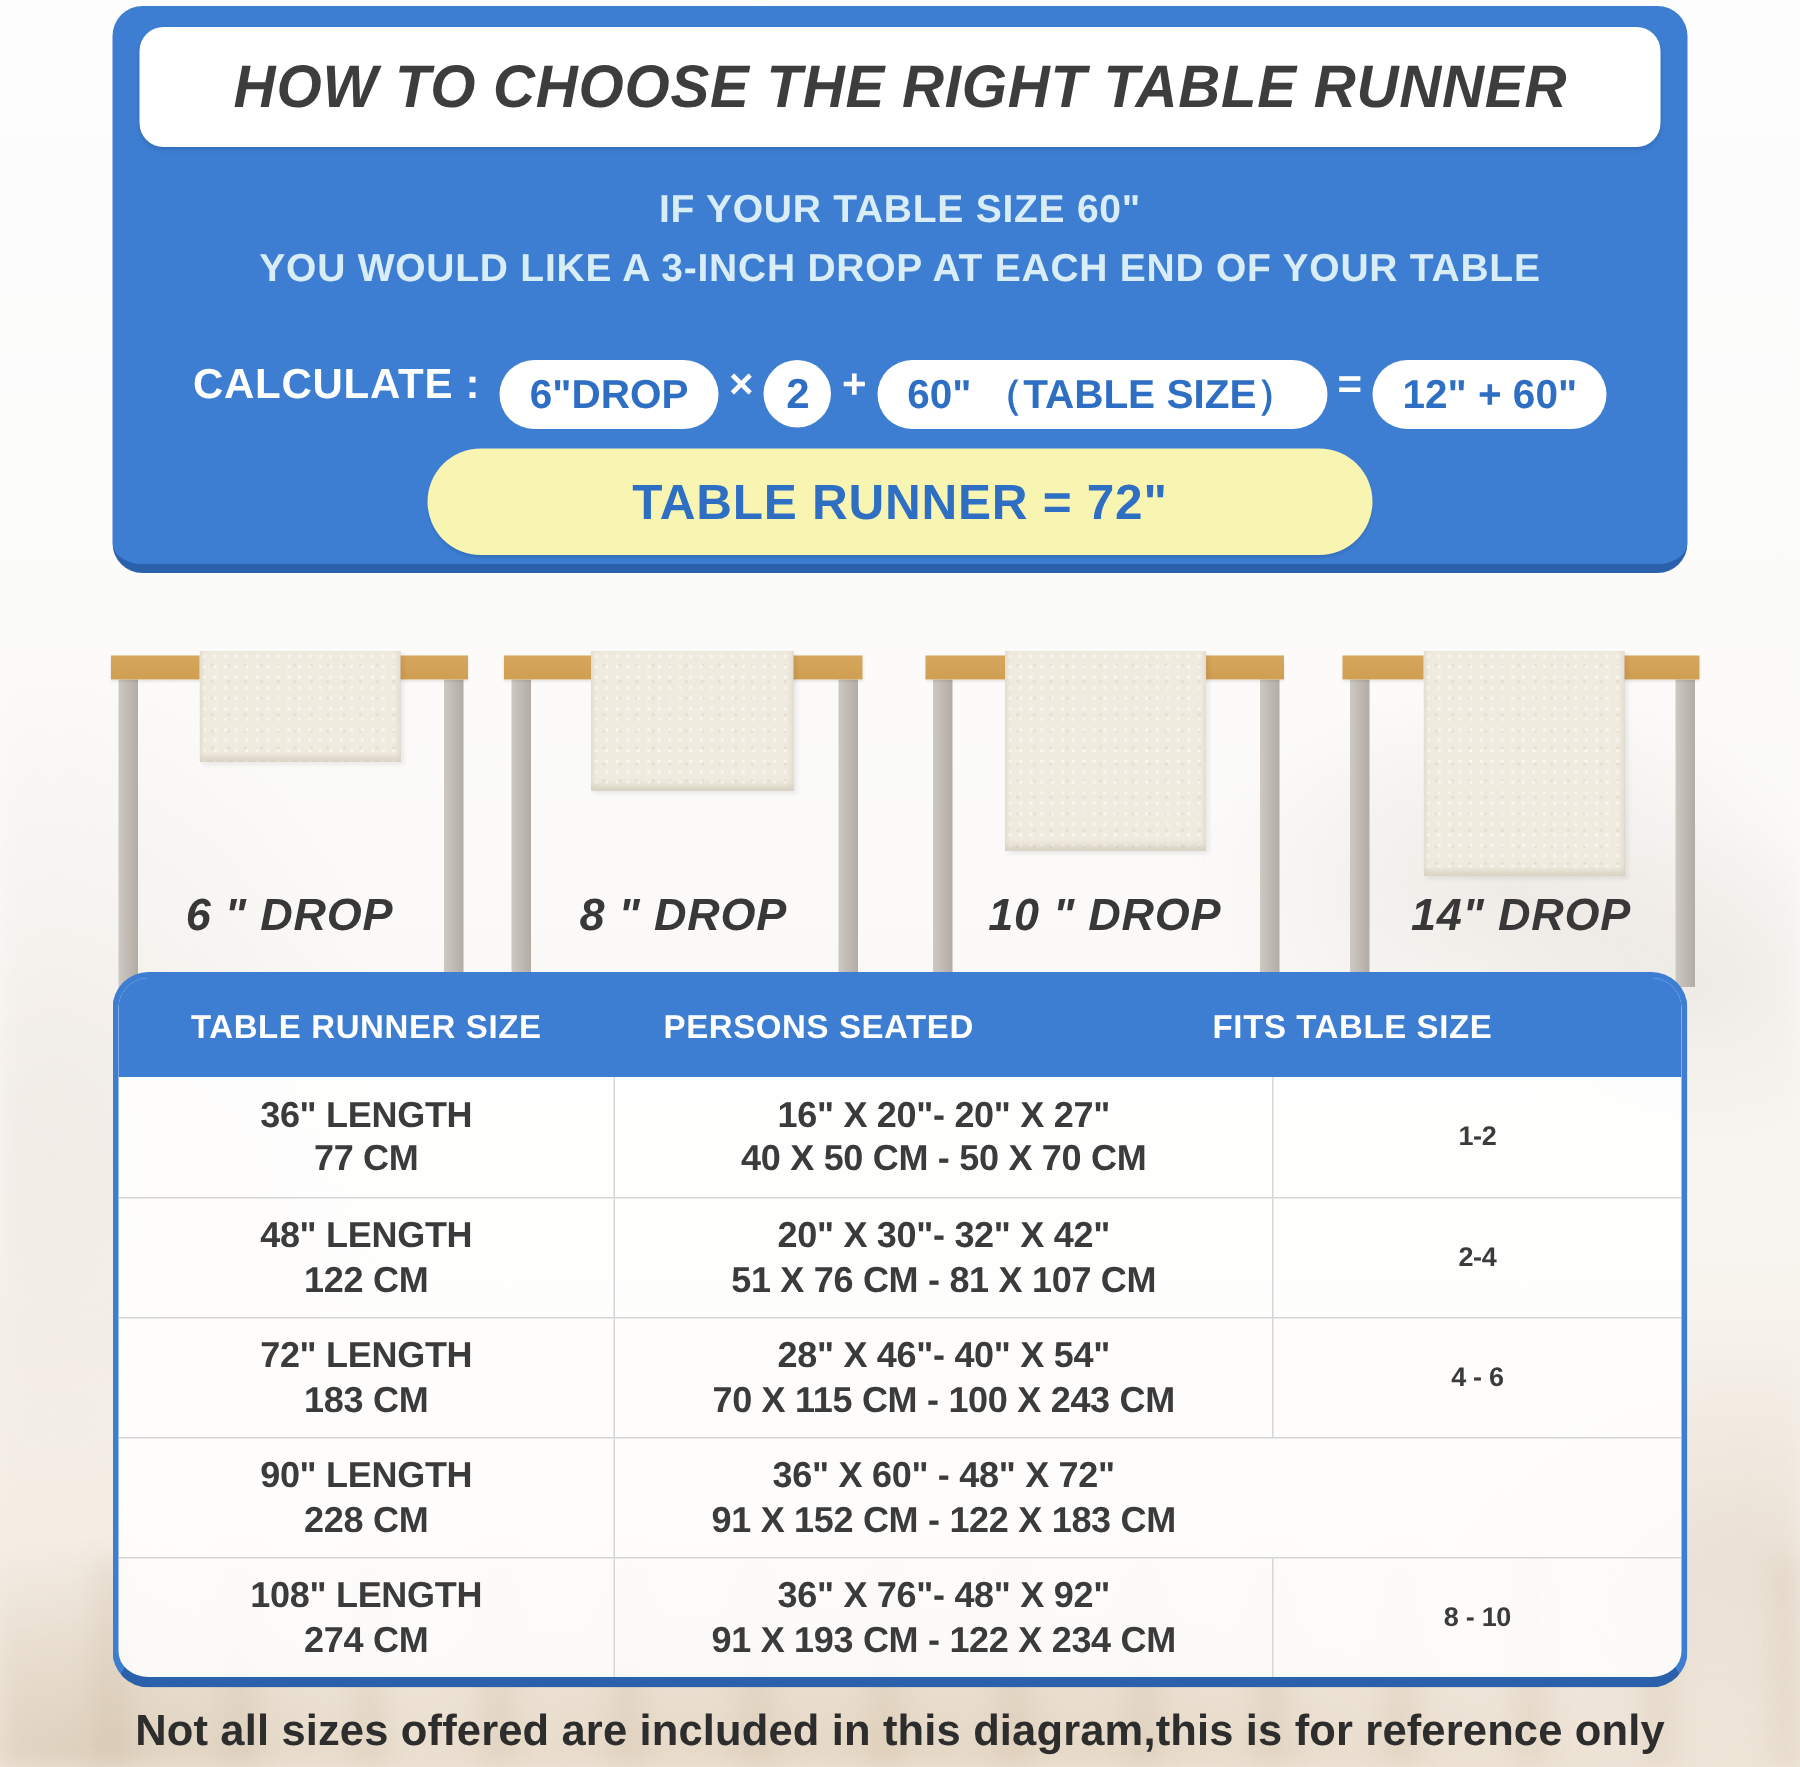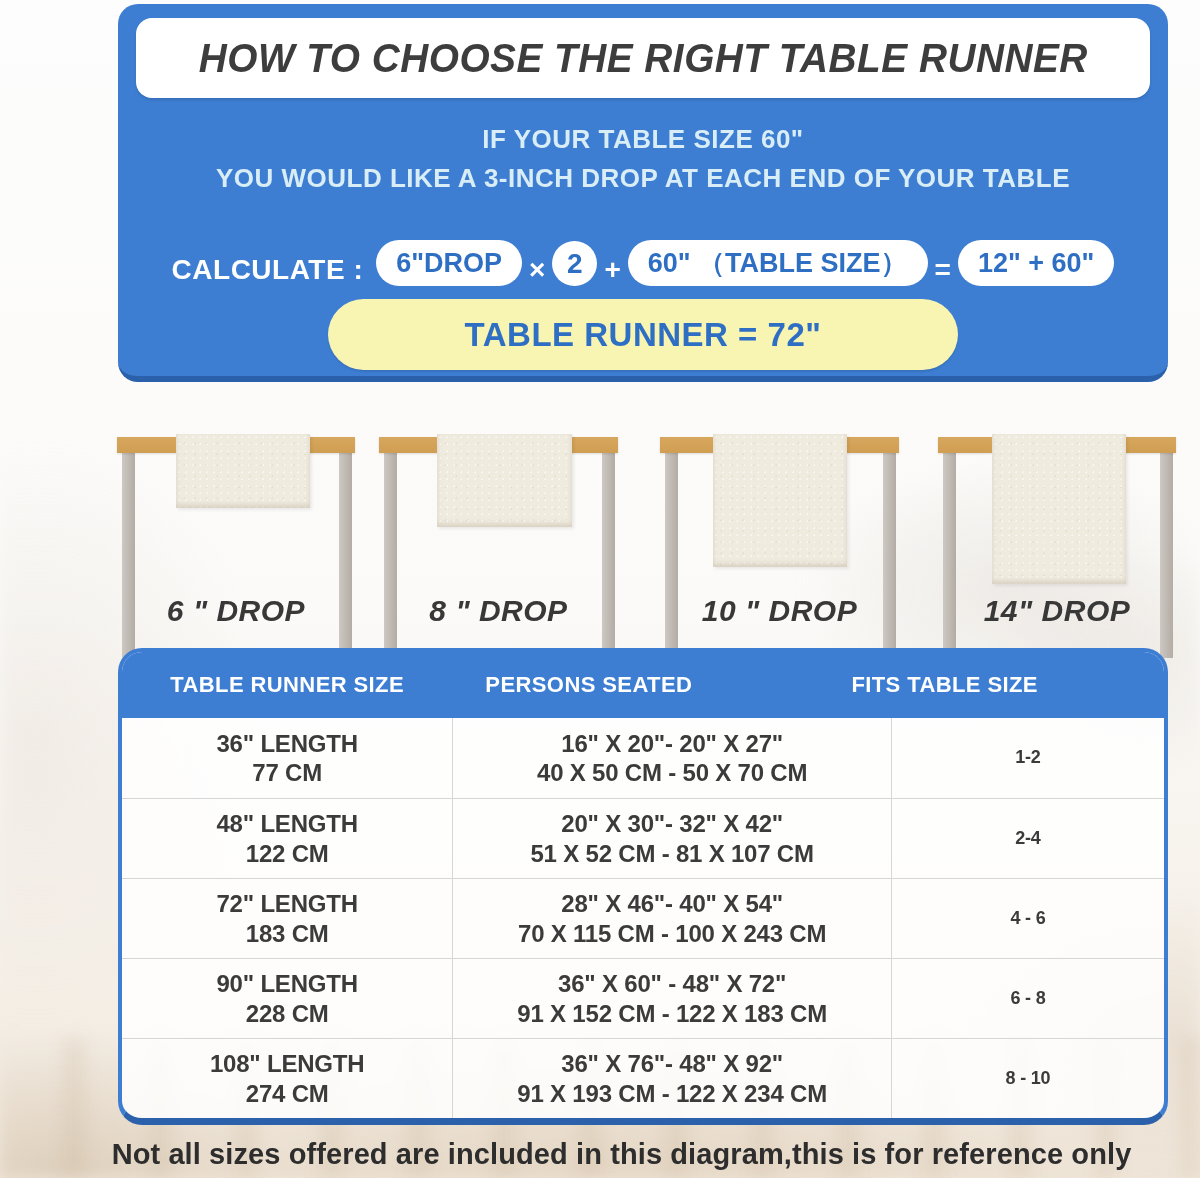--- a/index.html
+++ b/index.html
@@ -5,21 +5,20 @@
   * { margin:0; padding:0; box-sizing:border-box; }
   html,body { width:1200px; height:1178px; }
   body {
     font-family: "Liberation Sans", "DejaVu Sans", sans-serif;
     overflow:hidden;
     background:#fdfdfd;
   }
   .page {
     position:relative; width:1200px; height:1178px; overflow:hidden;
     background: linear-gradient(180deg,#fdfdfd 0%,#fbfaf8 52%,#f5efe7 84%,#efe5d8 100%);
-    padding-left: 43px;
   }
   
   .photo-blur {
     position:absolute; inset:0; z-index:0; filter:blur(7px);
     background:
       radial-gradient(ellipse 300px 190px at 84% 50%, rgba(208,200,190,0.30), transparent 70%),
       radial-gradient(ellipse 220px 160px at 95% 56%, rgba(214,206,196,0.28), transparent 70%),
       radial-gradient(ellipse 320px 420px at 3% 62%, rgba(224,214,204,0.30), transparent 70%),
       radial-gradient(ellipse 760px 280px at 50% 104%, rgba(214,194,168,0.55), transparent 72%),
       radial-gradient(ellipse 300px 210px at 5% 100%, rgba(203,184,158,0.50), transparent 70%),
@@ -47,21 +46,21 @@
     box-shadow: 0 2px 3px rgba(0,0,0,0.12);
   }
   .title-banner span {
     font-size:40px; font-weight:800; font-style:italic; color:#3d3d3d;
     letter-spacing:0.5px; white-space:nowrap; transform:scaleX(0.97);
   }
   .intro-1 { margin-top:26px; color:#d9edf6; font-size:26px; font-weight:600; letter-spacing:0.5px; }
   .intro-2 { margin-top:8px;  color:#d9edf6; font-size:26px; font-weight:600; letter-spacing:0.5px; }
 
   .formula-row {
-    margin-top:46px; display:flex; align-items:flex-end; justify-content:center; gap:7px;
+    margin-top:46px; display:flex; align-items:flex-start; justify-content:center; gap:7px;
     white-space:nowrap;
   }
   .calc-label { color:#ffffff; font-size:28px; font-weight:800; letter-spacing:0.5px; margin-right:6px; }
   .pill {
     background:#ffffff; color:#2e6fc4; font-weight:800; font-size:27px;
     border-radius:25px; padding:7px 20px; line-height:1.2;
   }
   .op { color:#ffffff; font-size:28px; font-weight:800; }
   .num-badge {
     width:45px; height:45px; background:#ffffff; color:#2e6fc4; border-radius:50%;
@@ -216,21 +215,21 @@
         </div>
       </div>
 
       <div class="trow">
         <div class="cell c1">
           <span>48" LENGTH</span>
           <span>122 CM</span>
         </div>
         <div class="cell c2">
           <span>20" X 30"- 32" X 42"</span>
-          <span>51 X 52 CM - 81 X 107 CM</span>
+          <span>51 X 76 CM - 81 X 107 CM</span>
         </div>
         <div class="cell c3 persons">
           <span>2-4</span>
         </div>
       </div>
 
       <div class="trow">
         <div class="cell c1">
           <span>72" LENGTH</span>
           <span>183 CM</span>
@@ -245,23 +244,20 @@
       </div>
 
       <div class="trow">
         <div class="cell c1">
           <span>90" LENGTH</span>
           <span>228 CM</span>
         </div>
         <div class="cell c2">
           <span>36" X 60" - 48" X 72"</span>
           <span>91 X 152 CM - 122 X 183 CM</span>
-        </div>
-        <div class="cell c3 persons">
-          <span>6 - 8</span>
         </div>
       </div>
 
       <div class="trow">
         <div class="cell c1">
           <span>108" LENGTH</span>
           <span>274 CM</span>
         </div>
         <div class="cell c2">
           <span>36" X 76"- 48" X 92"</span>

